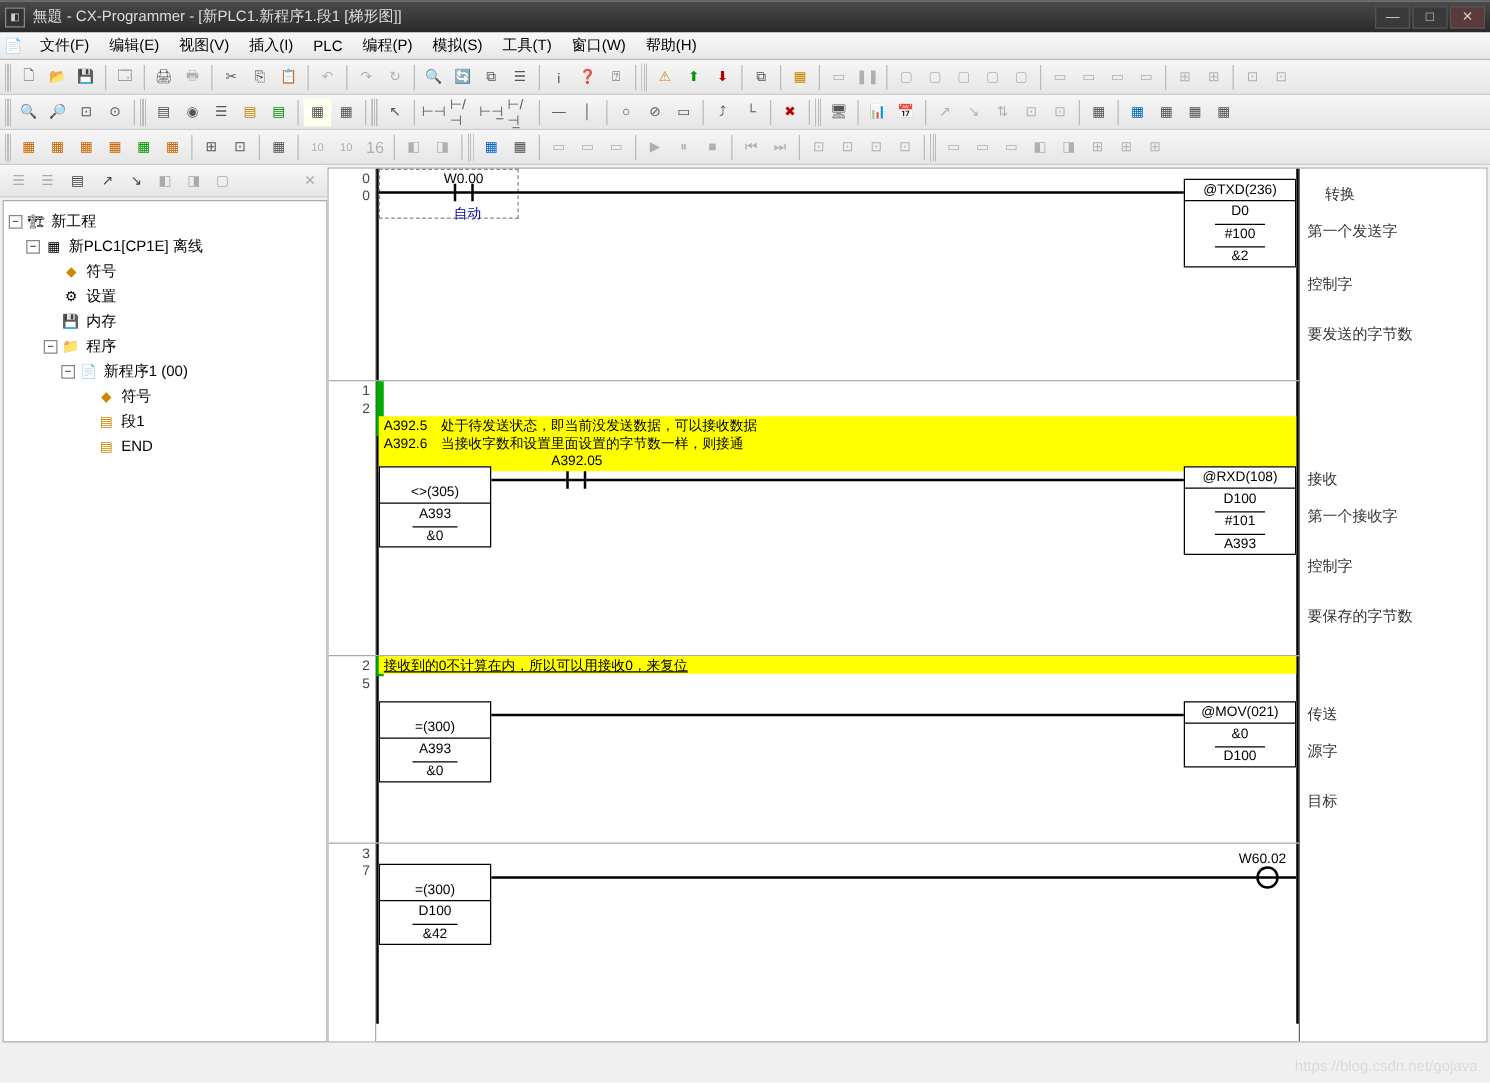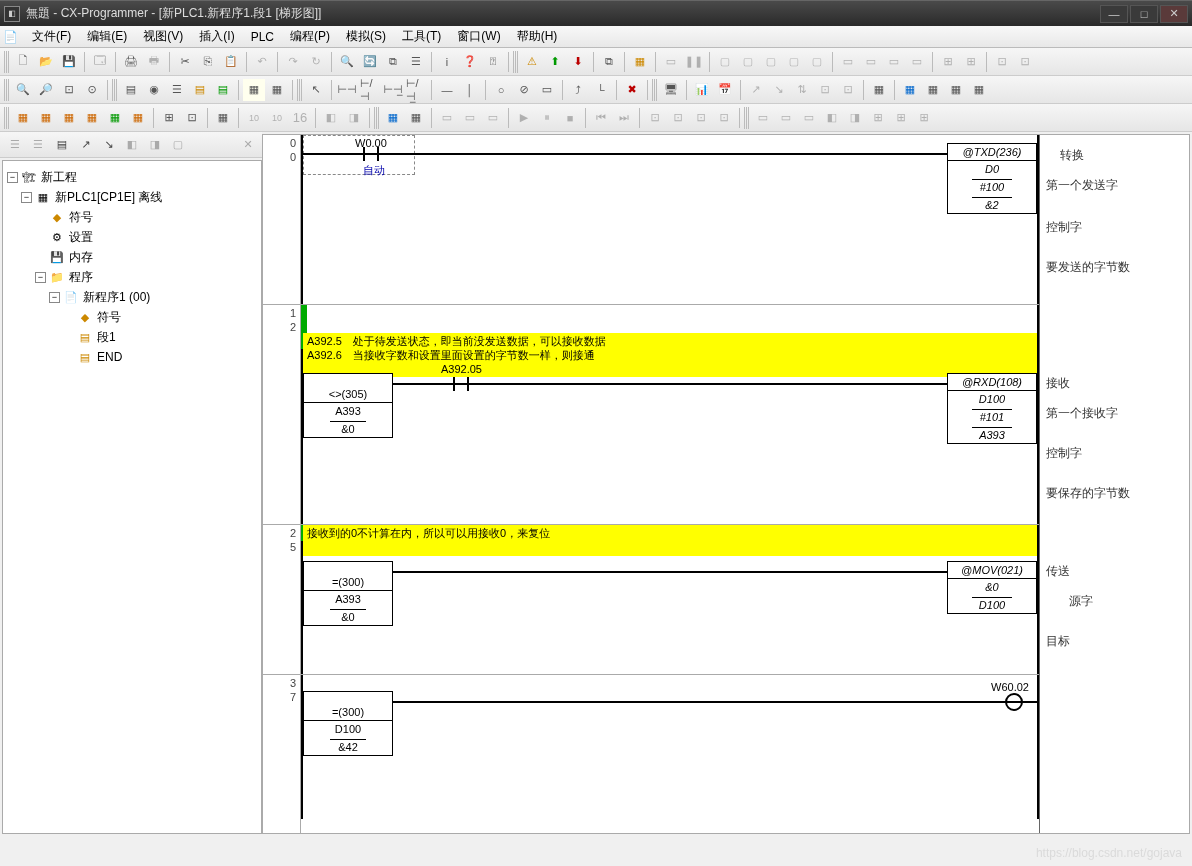--- a/index.html
+++ b/index.html
@@ -35,21 +35,21 @@
 .desc-col { width: 150px; border-left: 1px solid #666; background:#fff;}
 .desc-row{padding:4px 6px;font-size:12px;color:#333;border-bottom:0;}
 .rail{position:absolute;top:0;bottom:0;width:2px;background:#000;}
 .rail.left{left:0;}
 .rail.right{right:0;}
 .rung-wire{position:absolute;height:2px;background:#000;left:2px;right:2px;}
 .contact{position:absolute;width:24px;height:24px;}
 .contact .bar{position:absolute;width:2px;height:14px;background:#000;top:5px;}
 .contact .bar.l{left:4px;}.contact .bar.r{right:4px;}
 .dashcap{border:1px dashed #888;position:absolute;}
-.fn-box{position:absolute;border:1px solid #000;background:#fff;font-size:11px;text-align:center;font-style:italic;}
+.fn-box{position:absolute;border:1px solid #000;background:#fff;font-size:11px;text-align:center;}
 .fn-box .hdr{border-bottom:1px solid #000;padding:2px 4px;}
 .fn-box .row{padding:2px 4px;}
 .fn-box .row.top-line::before{content:"";display:block;border-top:1px solid #000;width:40px;margin:0 auto 1px;}
 .cmp-box{position:absolute;border:1px solid #000;background:#fff;font-size:11px;text-align:center;width:90px;}
 .cmp-box .hdr{border-bottom:1px solid #000;padding:2px;margin-top:12px;}
 .cmp-box .row{padding:2px;}
 .cmp-box .row.top-line::before{content:"";display:block;border-top:1px solid #000;width:36px;margin:0 auto 1px;}
 .comment-band{position:absolute;left:2px;right:2px;background:#ffff00;font-size:11px;padding:1px 4px;line-height:14px;}
 .green-mark{position:absolute;left:0;width:6px;background:#0a0;}
 .lbl{position:absolute;font-size:11px;color:#000;white-space:nowrap;}
@@ -384,21 +384,21 @@
           <div class="row">D100</div>
           <div class="row top-line">#101</div>
           <div class="row top-line">A393</div>
         </div>
       </div>
 
       <div style="position:relative;height:150px;border-bottom:1px solid #aaa;">
         <div class="rail left"></div>
           <div class="rail right"></div>
         <div class="green-mark" style="top:0;height:16px;"></div>
-        <div class="comment-band" style="top:0;height:31px;">
+        <div class="comment-band" style="top:0;height:14px;text-decoration:underline;">
           <div>接收到的0不计算在内，所以可以用接收0，来复位</div>
         </div>
         <div class="rung-wire" style="top:46px;left:92px;"></div>
         <div class="cmp-box" style="left:2px;top:36px;">
           <div class="hdr">=(300)</div>
           <div class="row">A393</div>
           <div class="row top-line">&amp;0</div>
         </div>
         <div class="fn-box" style="right:2px;top:36px;width:90px;">
           <div class="hdr">@MOV(021)</div>
@@ -429,21 +429,21 @@
         <div class="desc-row" style="position:absolute;top:120px;">要发送的字节数</div>
       </div>
       <div style="height:220px;position:relative;">
         <div class="desc-row" style="position:absolute;top:66px;">接收</div>
         <div class="desc-row" style="position:absolute;top:96px;">第一个接收字</div>
         <div class="desc-row" style="position:absolute;top:136px;">控制字</div>
         <div class="desc-row" style="position:absolute;top:176px;">要保存的字节数</div>
       </div>
       <div style="height:150px;position:relative;">
         <div class="desc-row" style="position:absolute;top:34px;">传送</div>
-        <div class="desc-row" style="position:absolute;top:64px;margin-left:23px;">源字</div>
+        <div class="desc-row" style="position:absolute;top:64px;">源字</div>
         <div class="desc-row" style="position:absolute;top:104px;">目标</div>
       </div>
       <div style="height:144px;"></div>
     </div>
   </div>
 </div>
 
 <div class="watermark">https://blog.csdn.net/gojava</div>
 
 </body></html>

